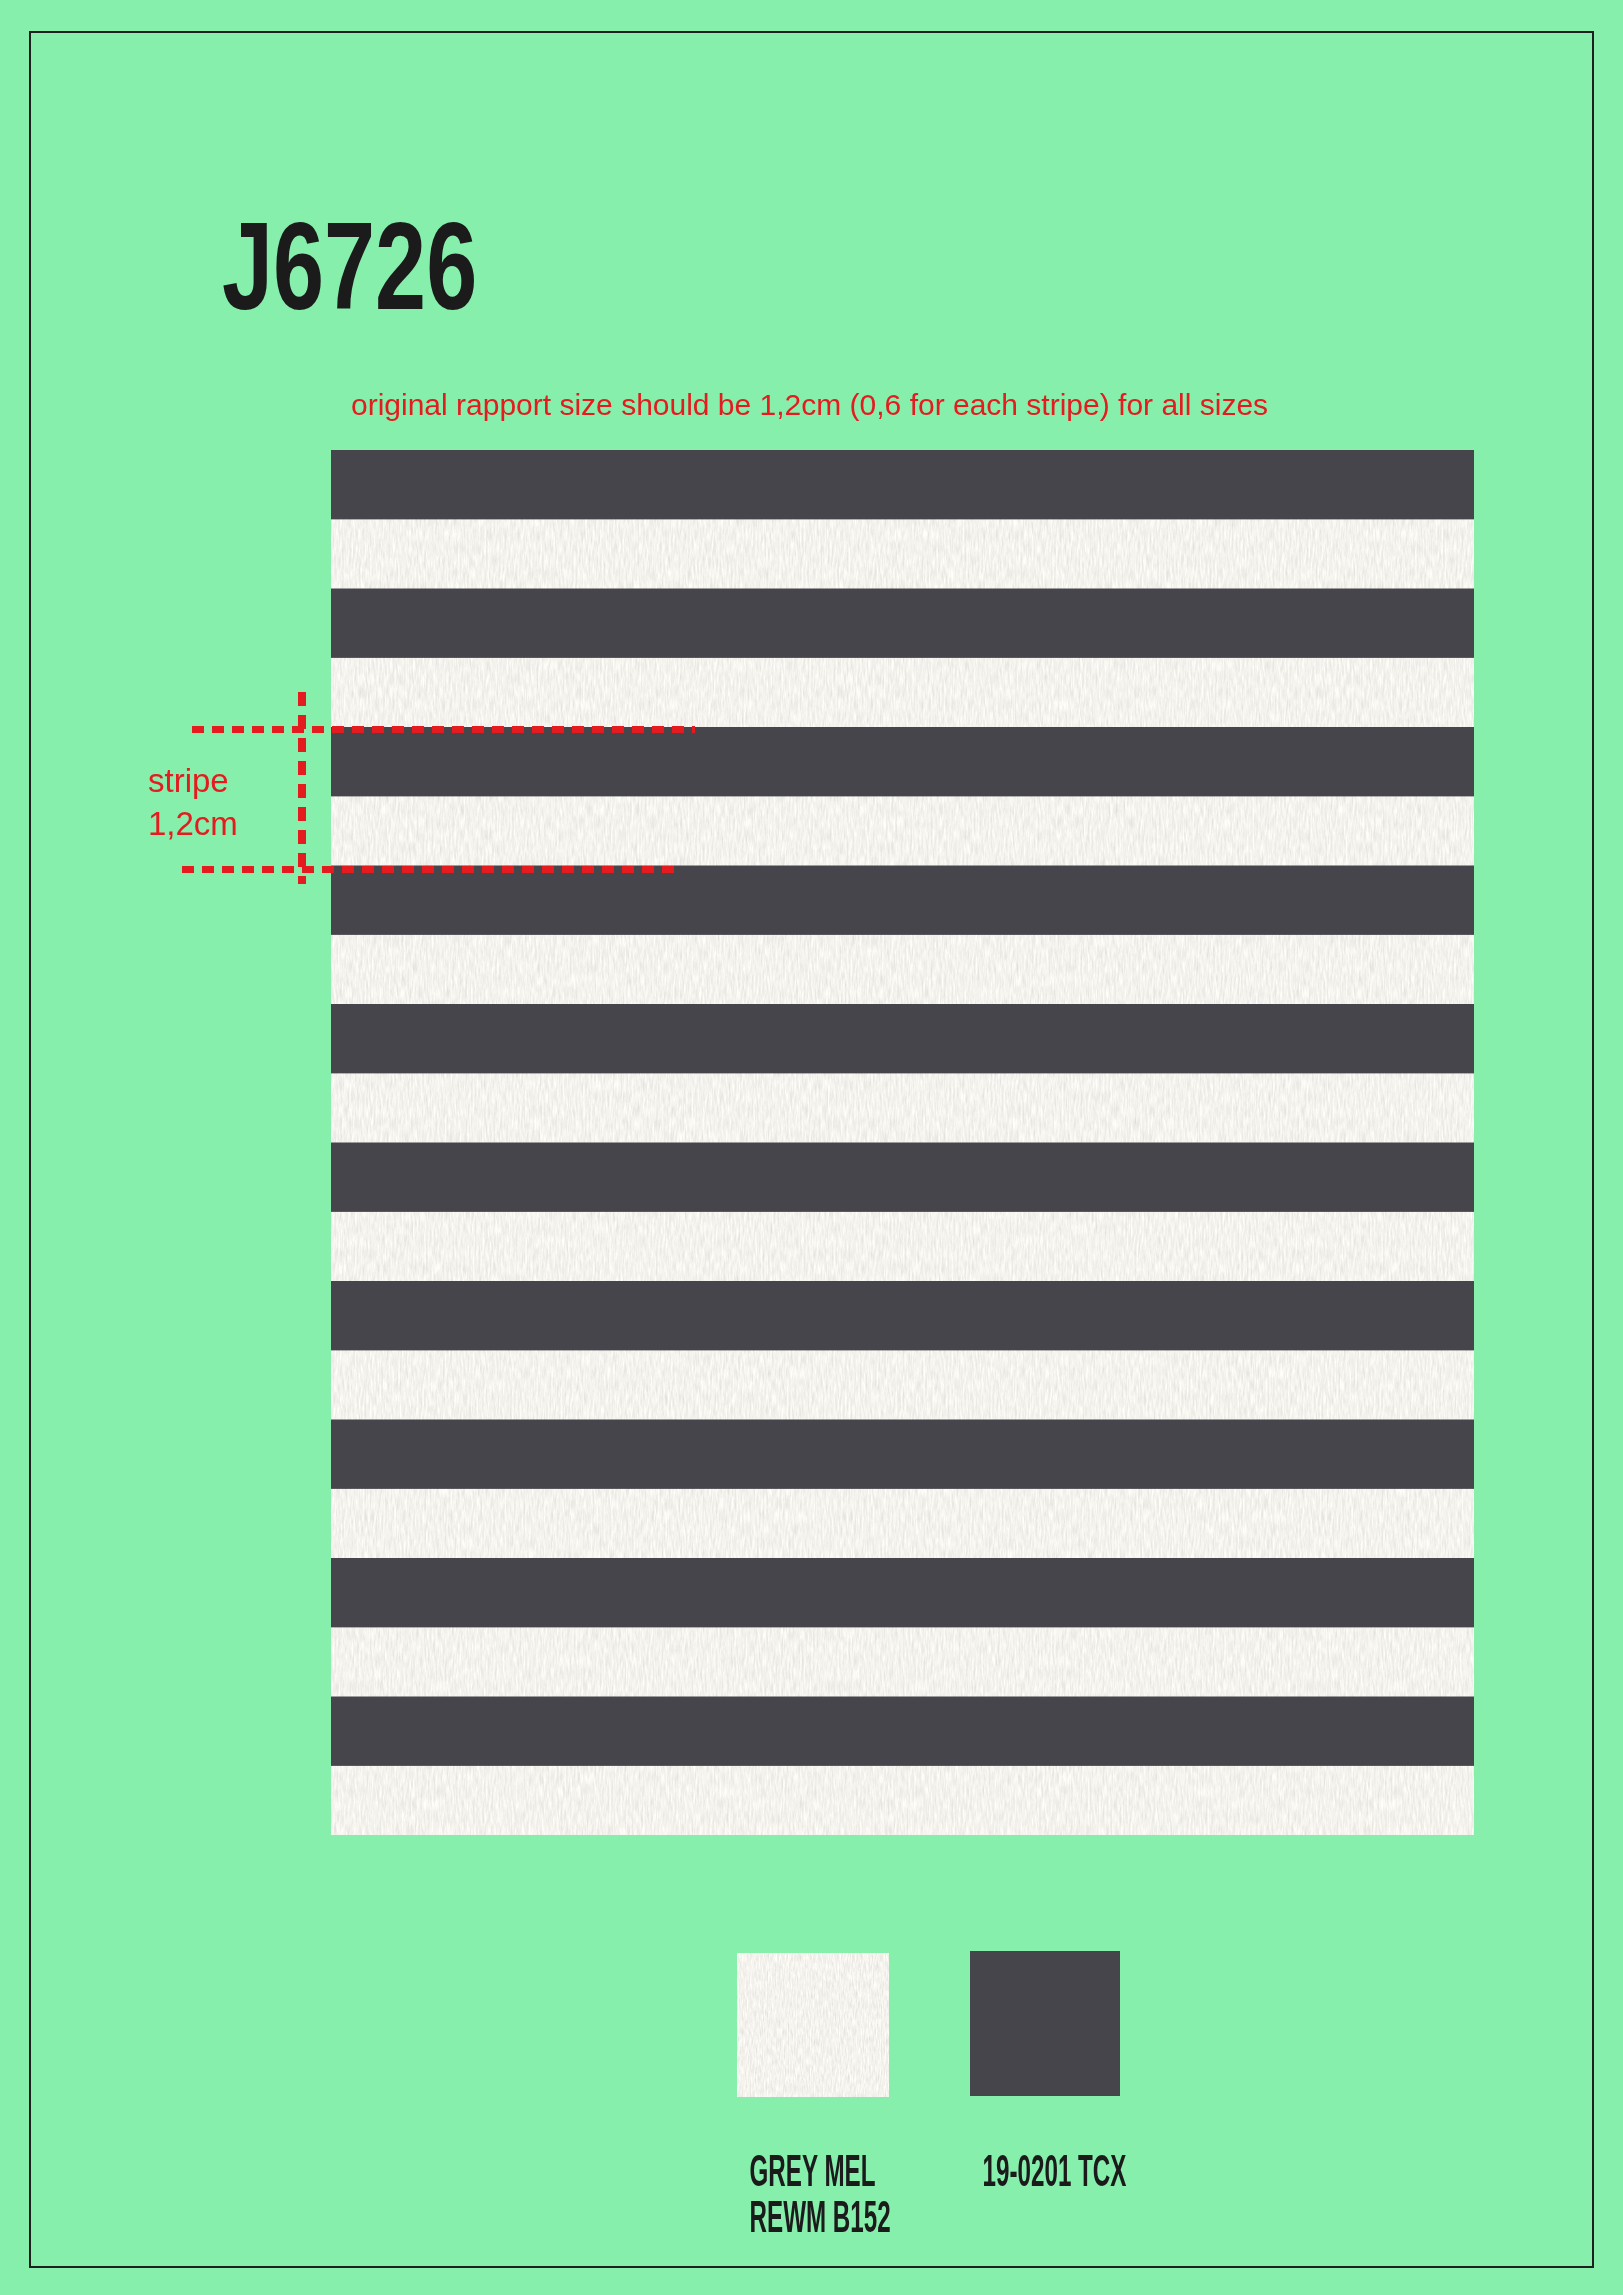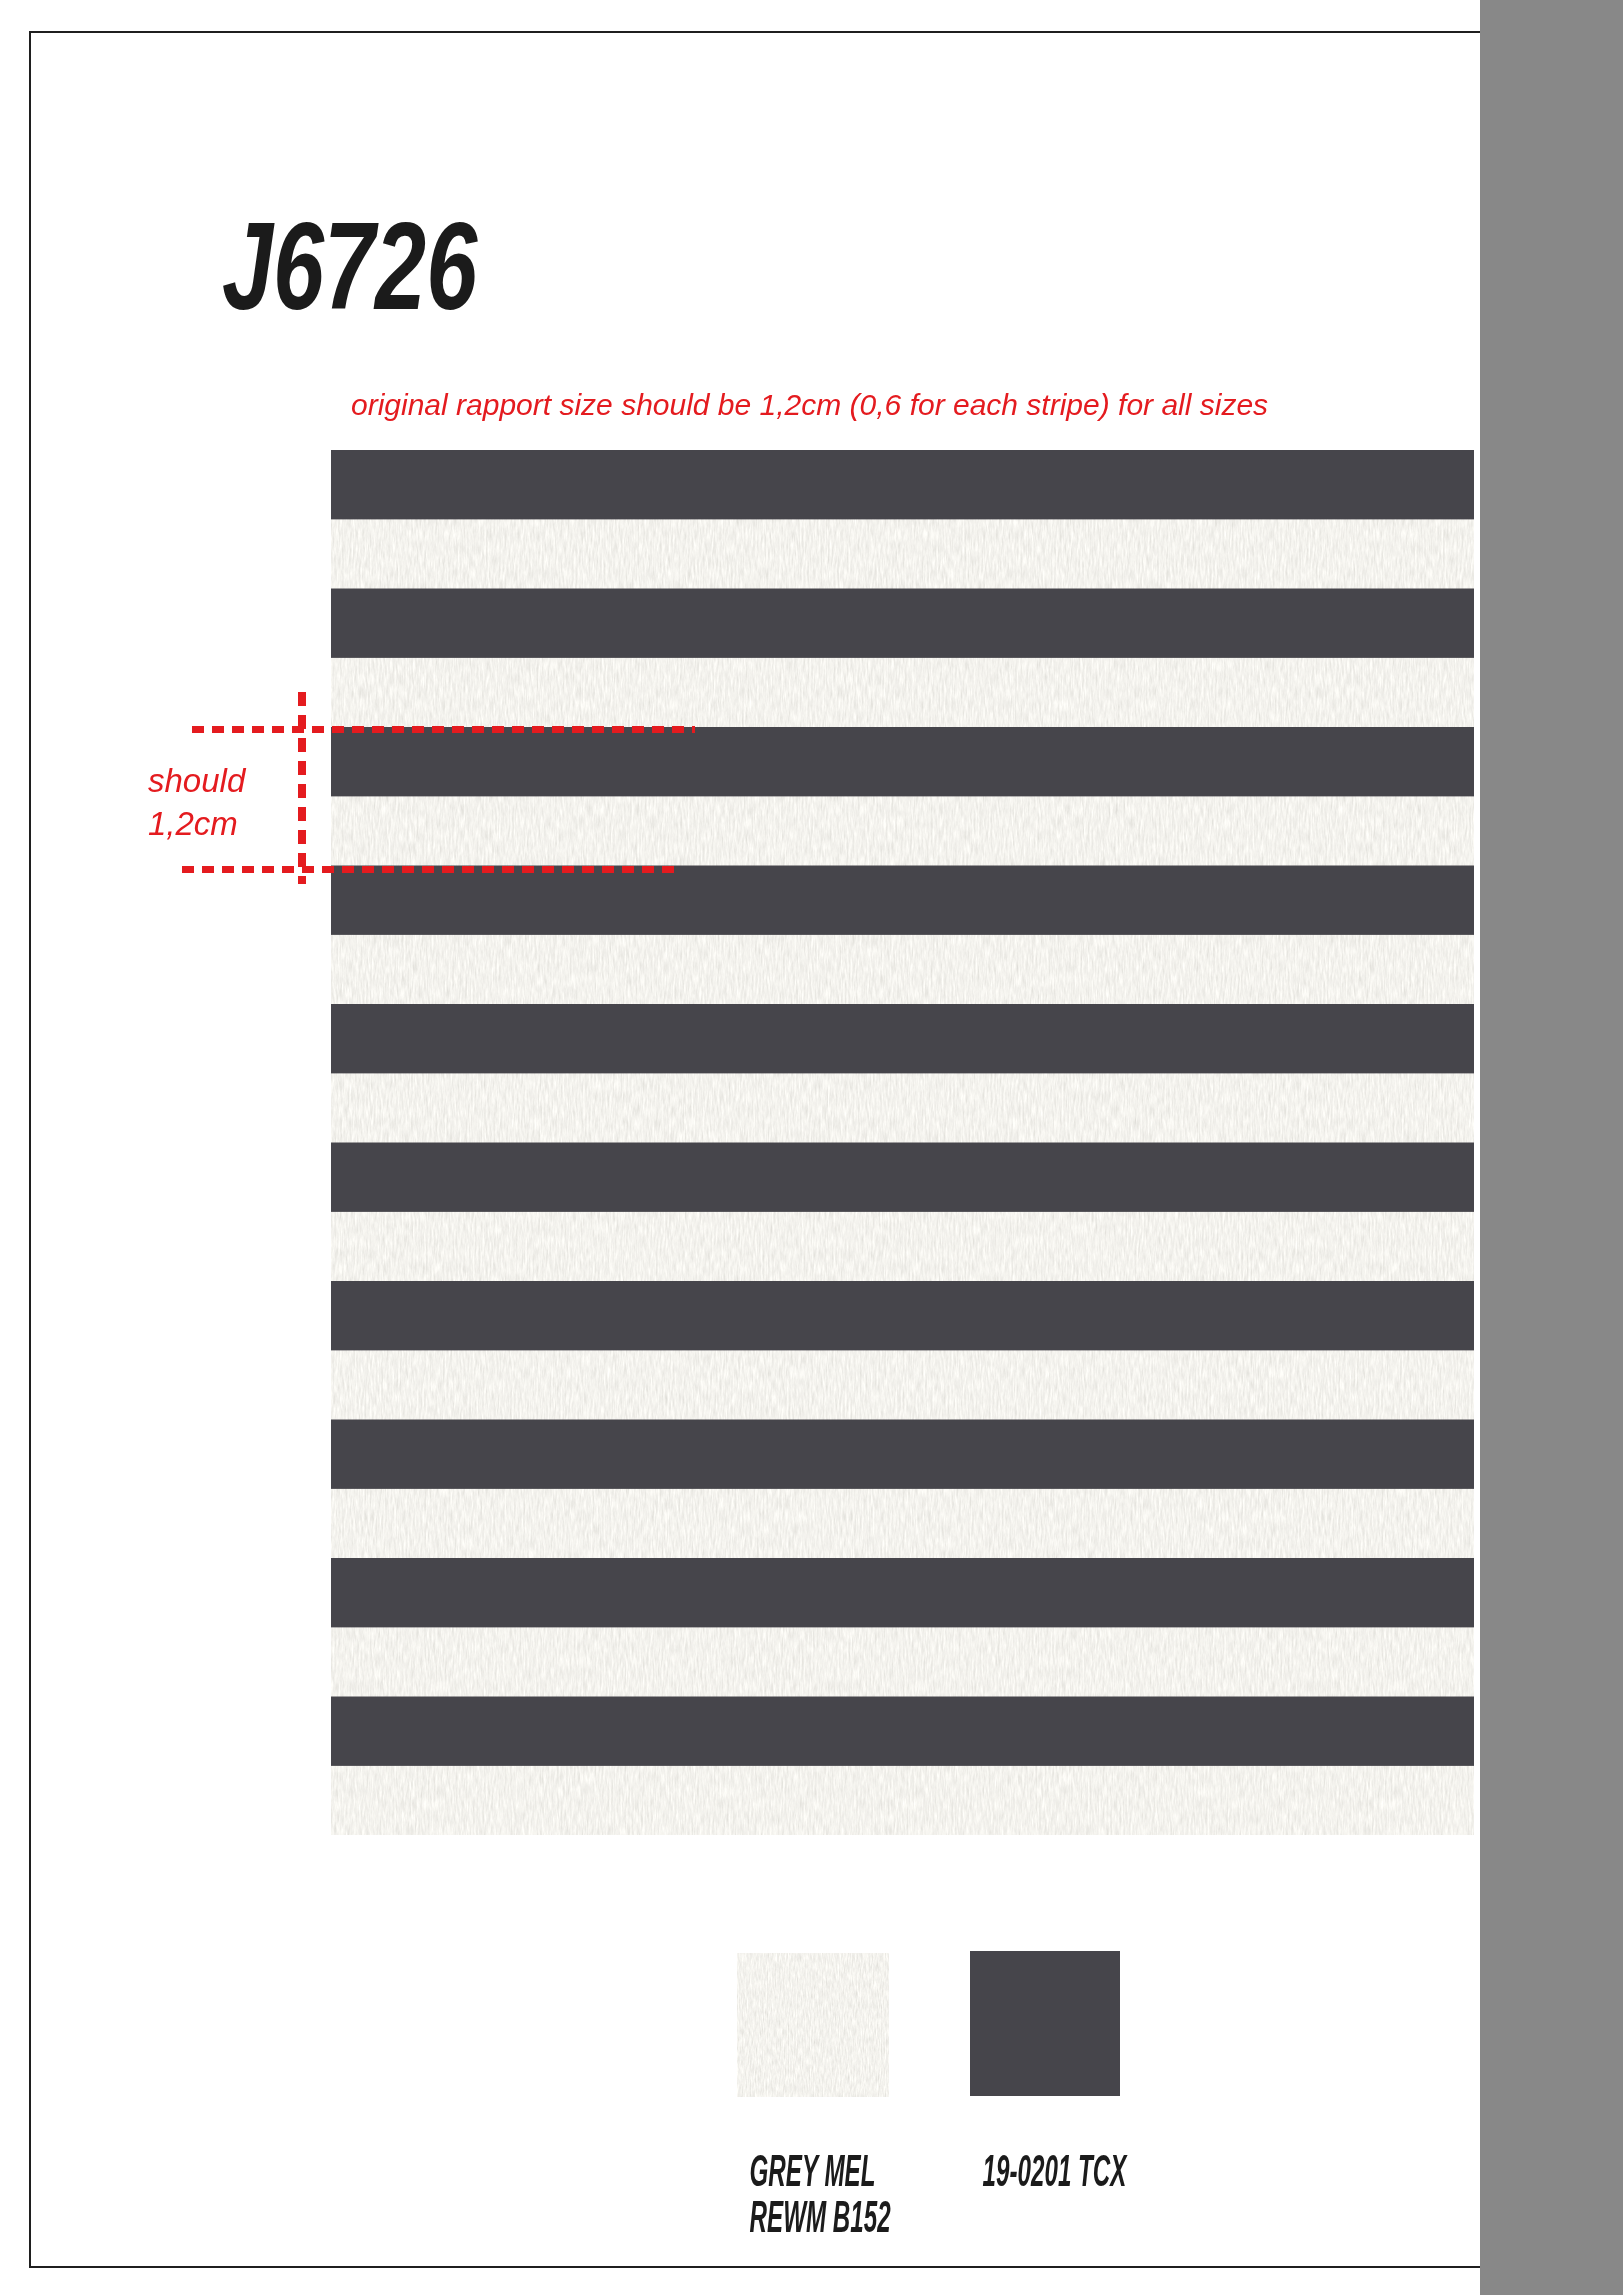--- a/index.html
+++ b/index.html
@@ -3,25 +3,24 @@
 <meta charset="utf-8">
 <style>
   :root{
     --red:#e41b1f;
     --dark:#46454b;
     --ink:#1b1b1b;
   }
   html,body{margin:0;padding:0;background:#888;}
   #canvas{
     position:relative;
-    width:1480px;height:2295px;
-    background:#ffffff;
+    width:1623px;height:2295px;
+    background:#86efac;
     overflow:hidden;
     font-family:"Liberation Sans", sans-serif;
-    font-style:italic;
   }
   .border-frame{
     position:absolute;left:29.4px;top:31px;width:1565px;height:2237px;
     border:2px solid #1f1f1f;box-sizing:border-box;
   }
   .title{
     position:absolute;left:222px;top:204px;
     font-size:124px;font-weight:bold;line-height:1;color:var(--ink);
     transform:scaleX(0.74);transform-origin:0 0;white-space:nowrap;
   }
@@ -99,21 +98,21 @@
           <rect x="0" y="1904.4" width="1747" height="106" fill="#46454b"></rect>
         </g>
     </svg>
   </div>
 
   <div class="vdash"></div>
   <div class="hdash h1"></div>
   <div class="hdash h2"></div>
 
   <div class="rapport-label">
-    <div>should</div>
+    <div>stripe</div>
     <div>1,2cm</div>
   </div>
 
   <div class="chip mel">
     <svg viewBox="0 0 232 220" preserveAspectRatio="none">
       <defs>
         <filter id="mel2" x="-2%" y="-2%" width="104%" height="104%">
           <feTurbulence type="fractalNoise" baseFrequency="0.5 0.07" numOctaves="4" seed="11" result="n"></feTurbulence>
           <feColorMatrix in="n" type="saturate" values="0"></feColorMatrix>
           <feComponentTransfer>

